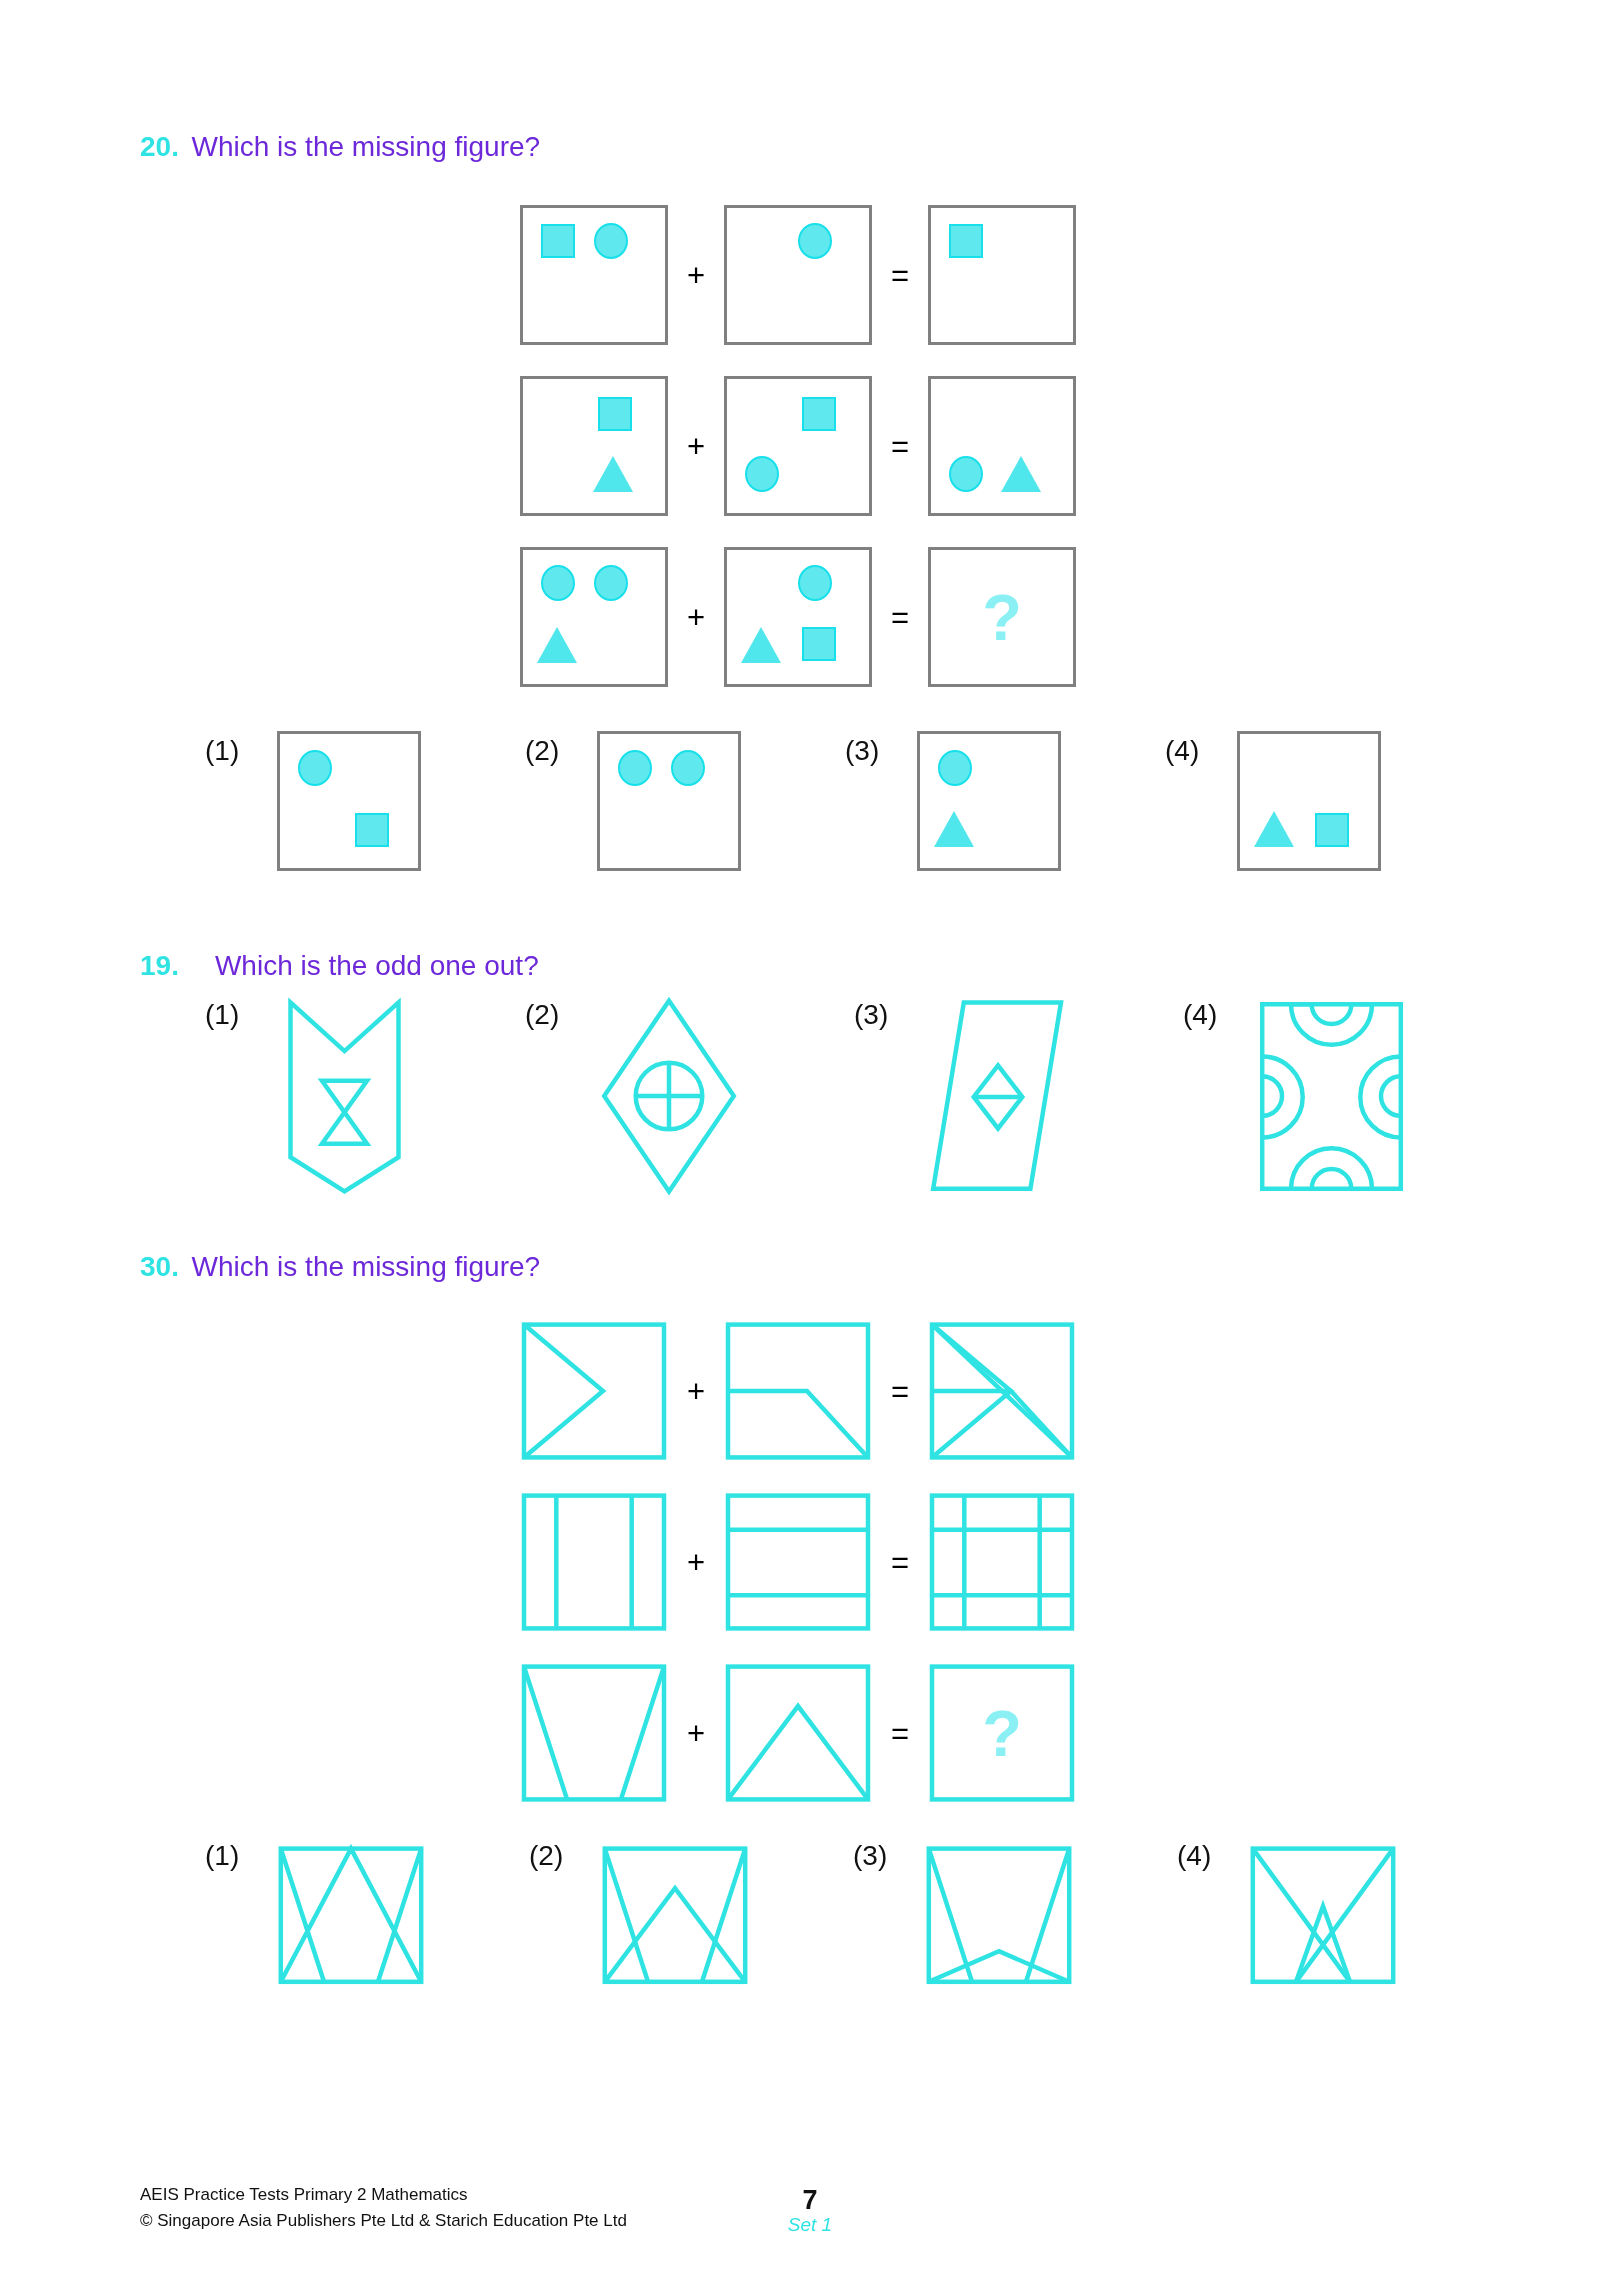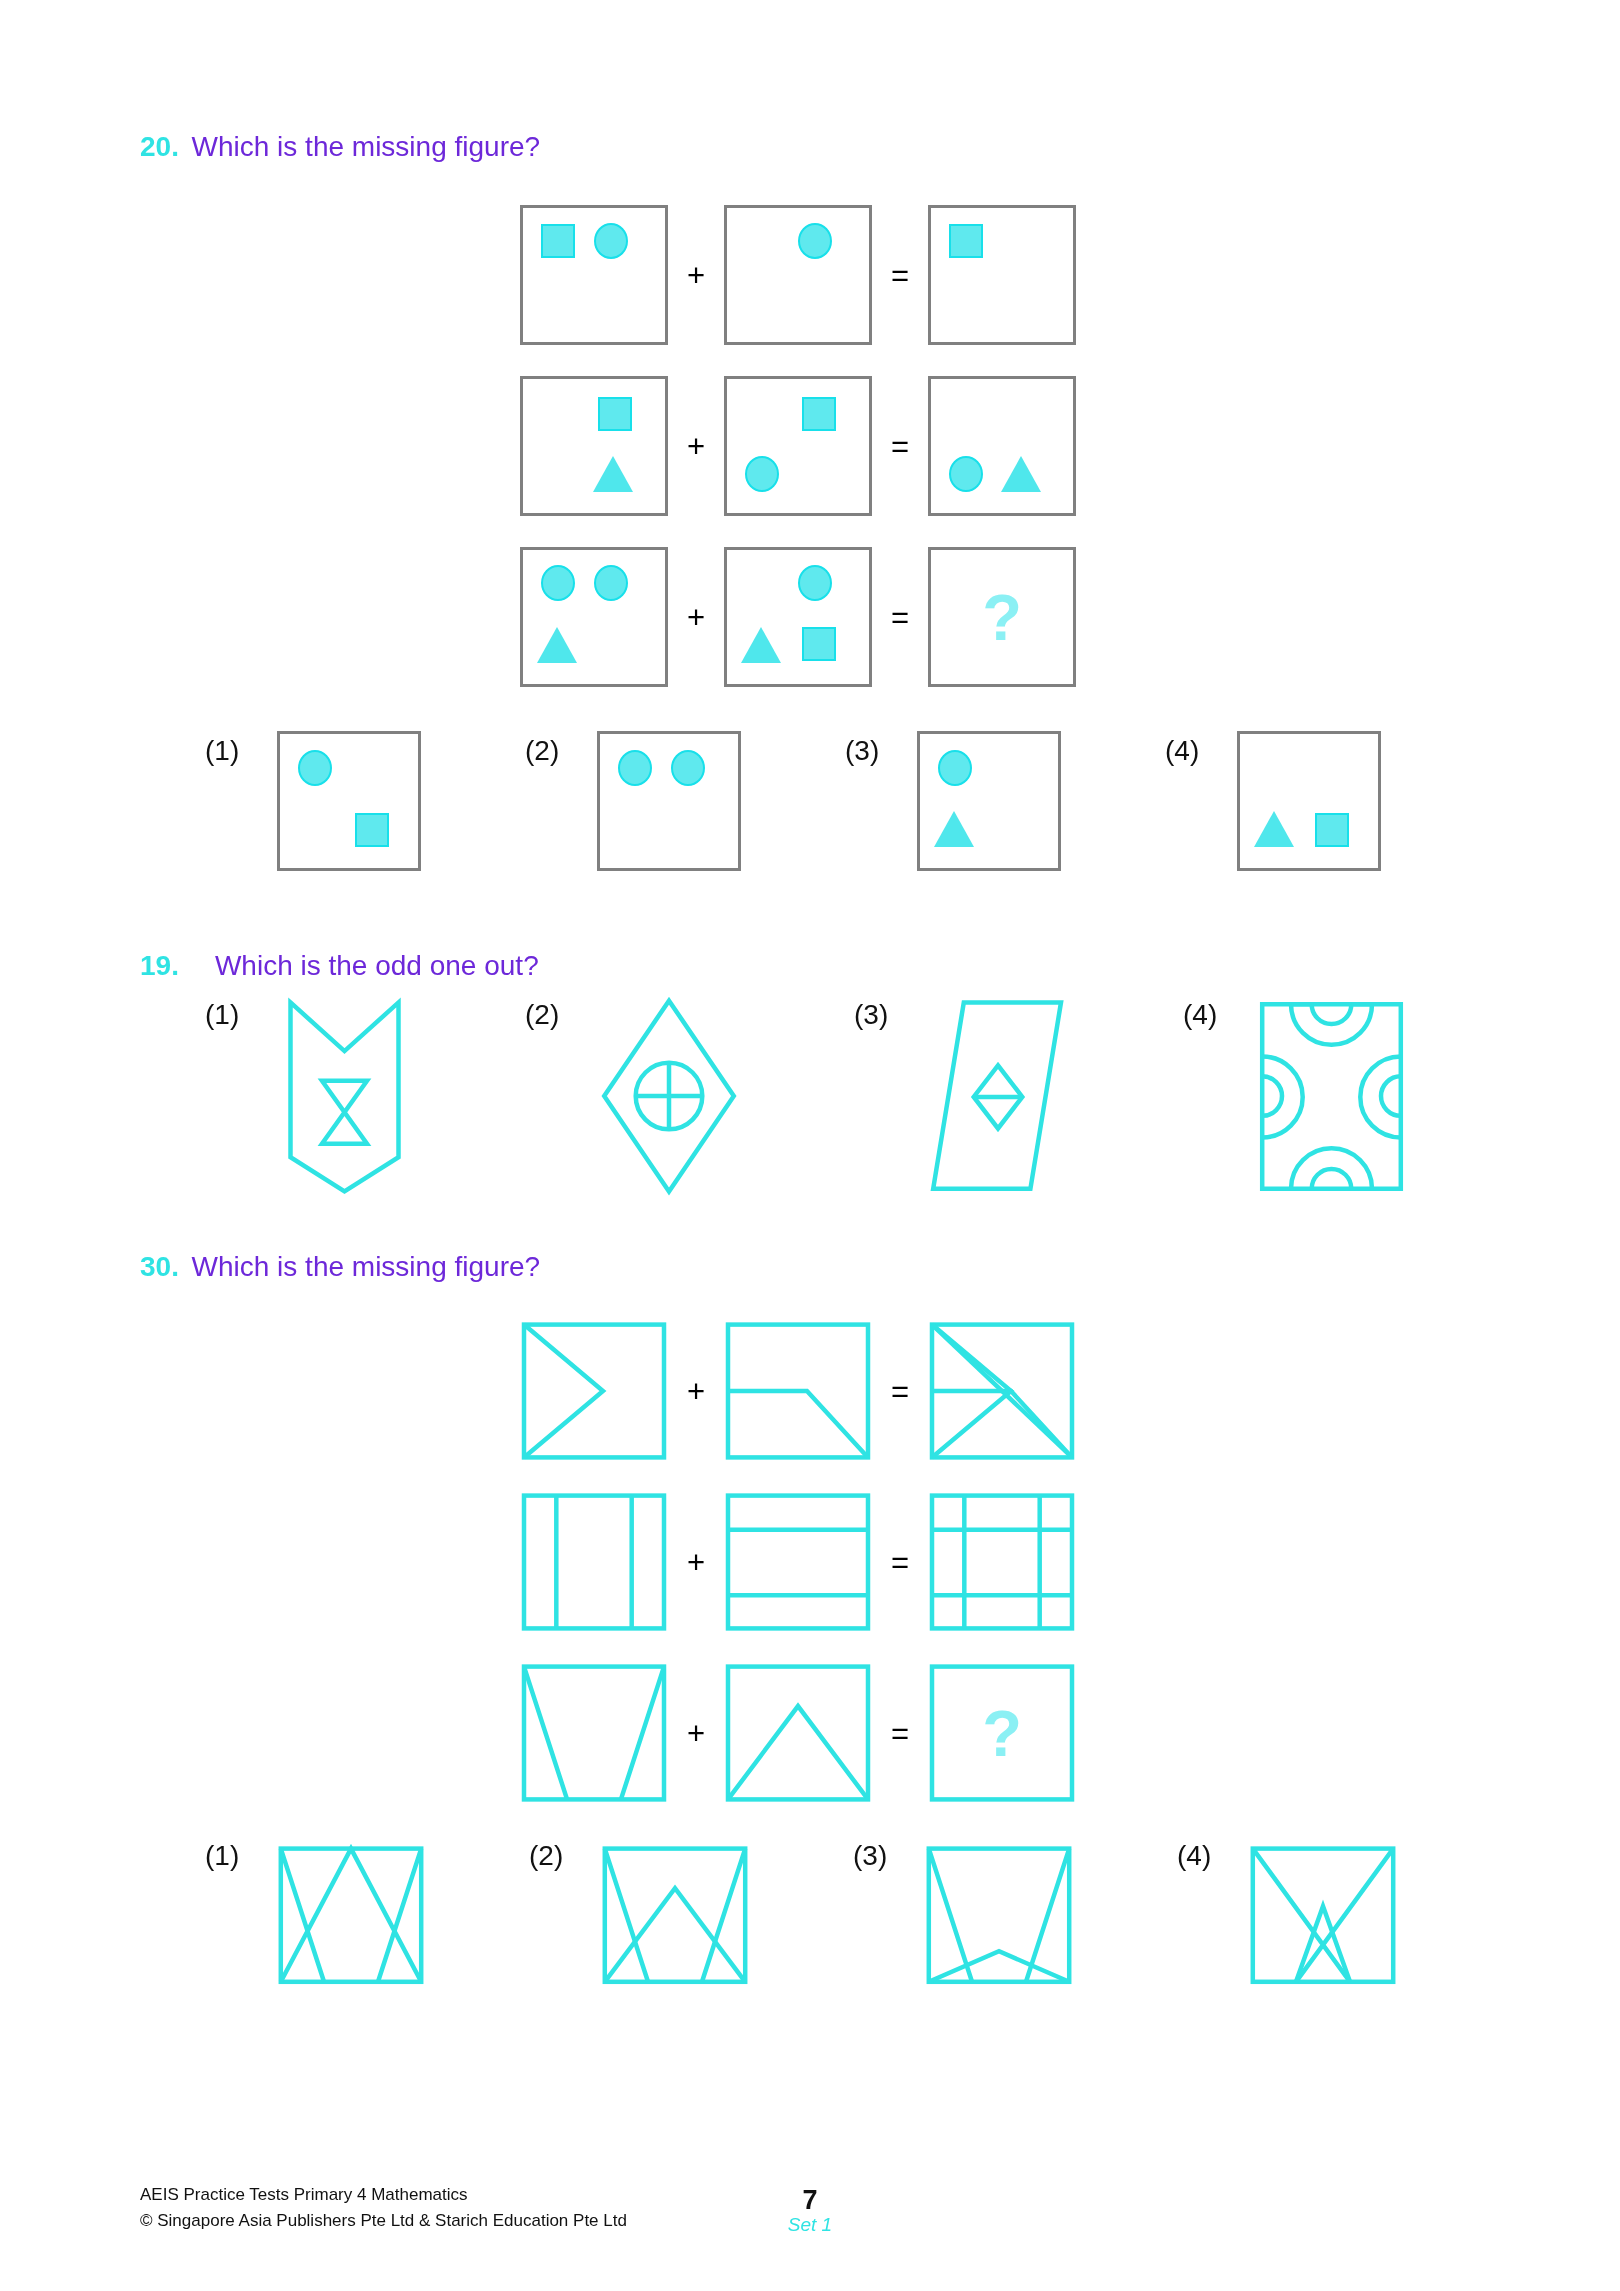--- a/index.html
+++ b/index.html
@@ -317,21 +317,21 @@
         <svg class="svgbox" width="148" height="153" viewBox="0 0 164 170" fill="none" stroke="#2fe3e3" stroke-width="5">
           <rect x="4" y="14" width="156" height="148"></rect>
           <path d="M4 14 L112 162 M160 14 L52 162"></path>
           <path d="M52 162 L82 78 L112 162"></path>
         </svg>
       </span>
     </div>
   </div>
 
   <div class="footer">
-    <div>AEIS Practice Tests Primary 4 Mathematics</div>
+    <div>AEIS Practice Tests Primary 2 Mathematics</div>
     <div>© Singapore Asia Publishers Pte Ltd &amp; Starich Education Pte Ltd</div>
   </div>
   <div class="pagenum">
     <span class="n">7</span>
     <span class="s">Set 1</span>
   </div>
 
 </div>
 
 

